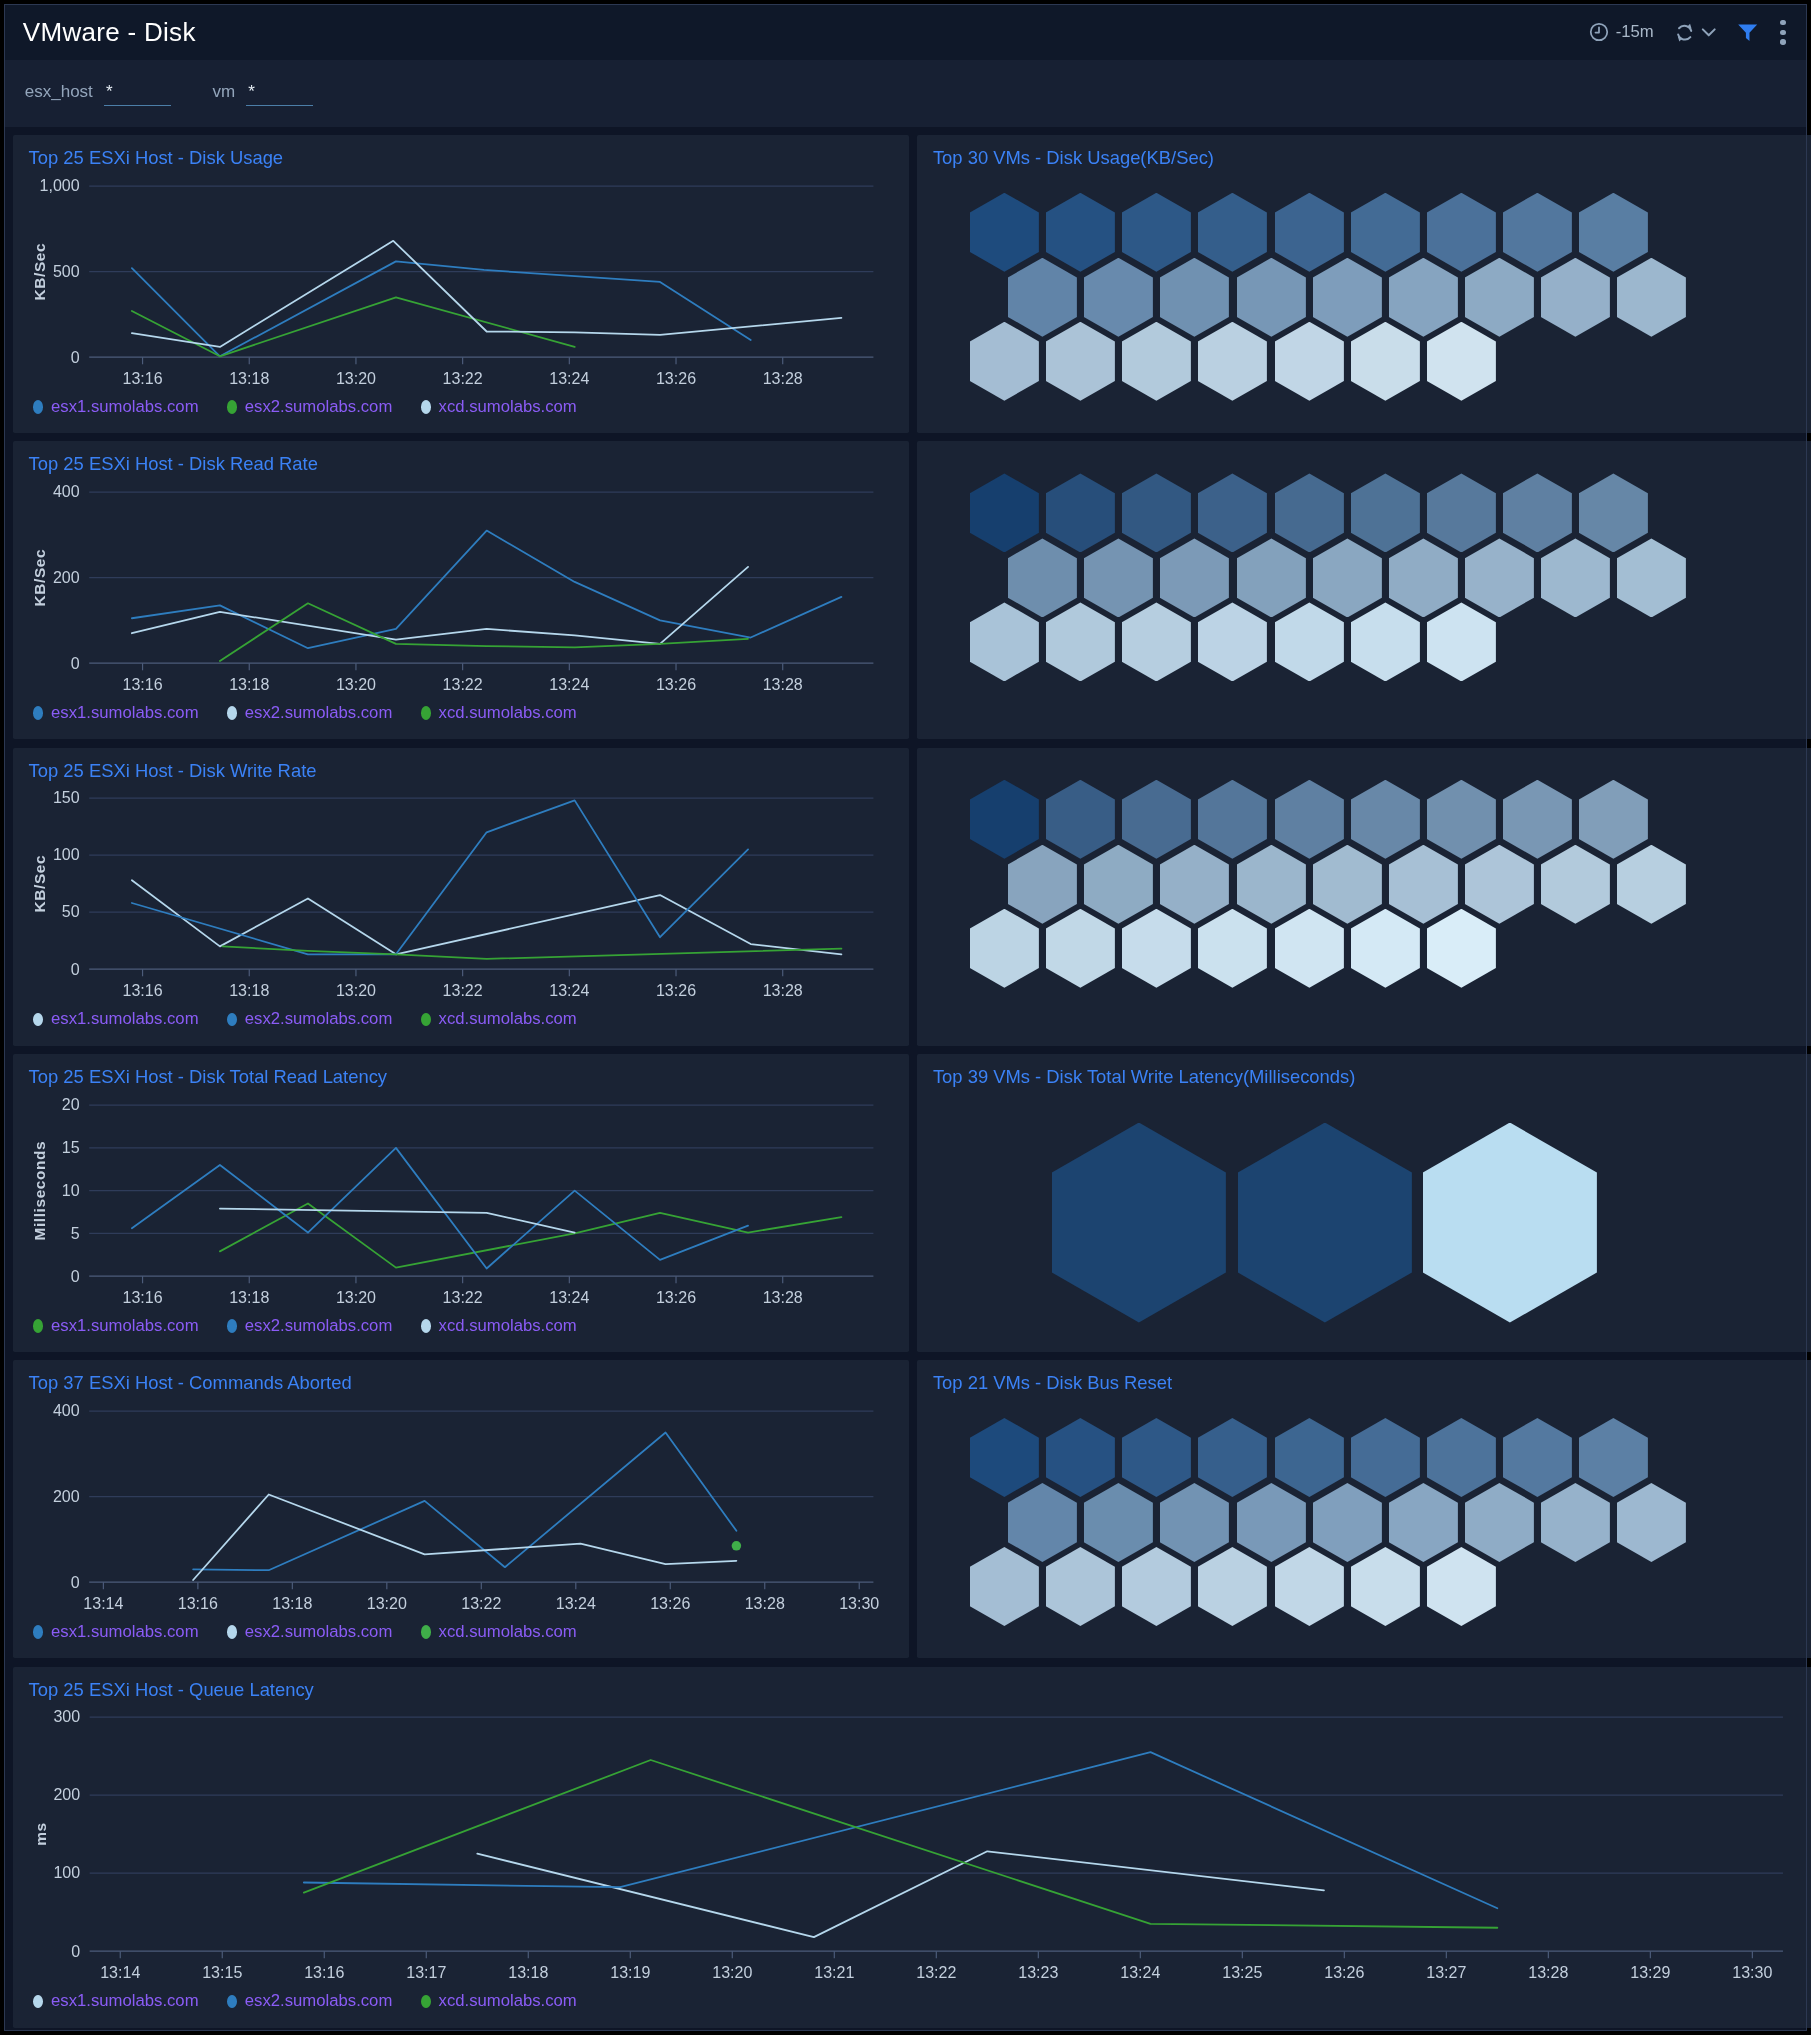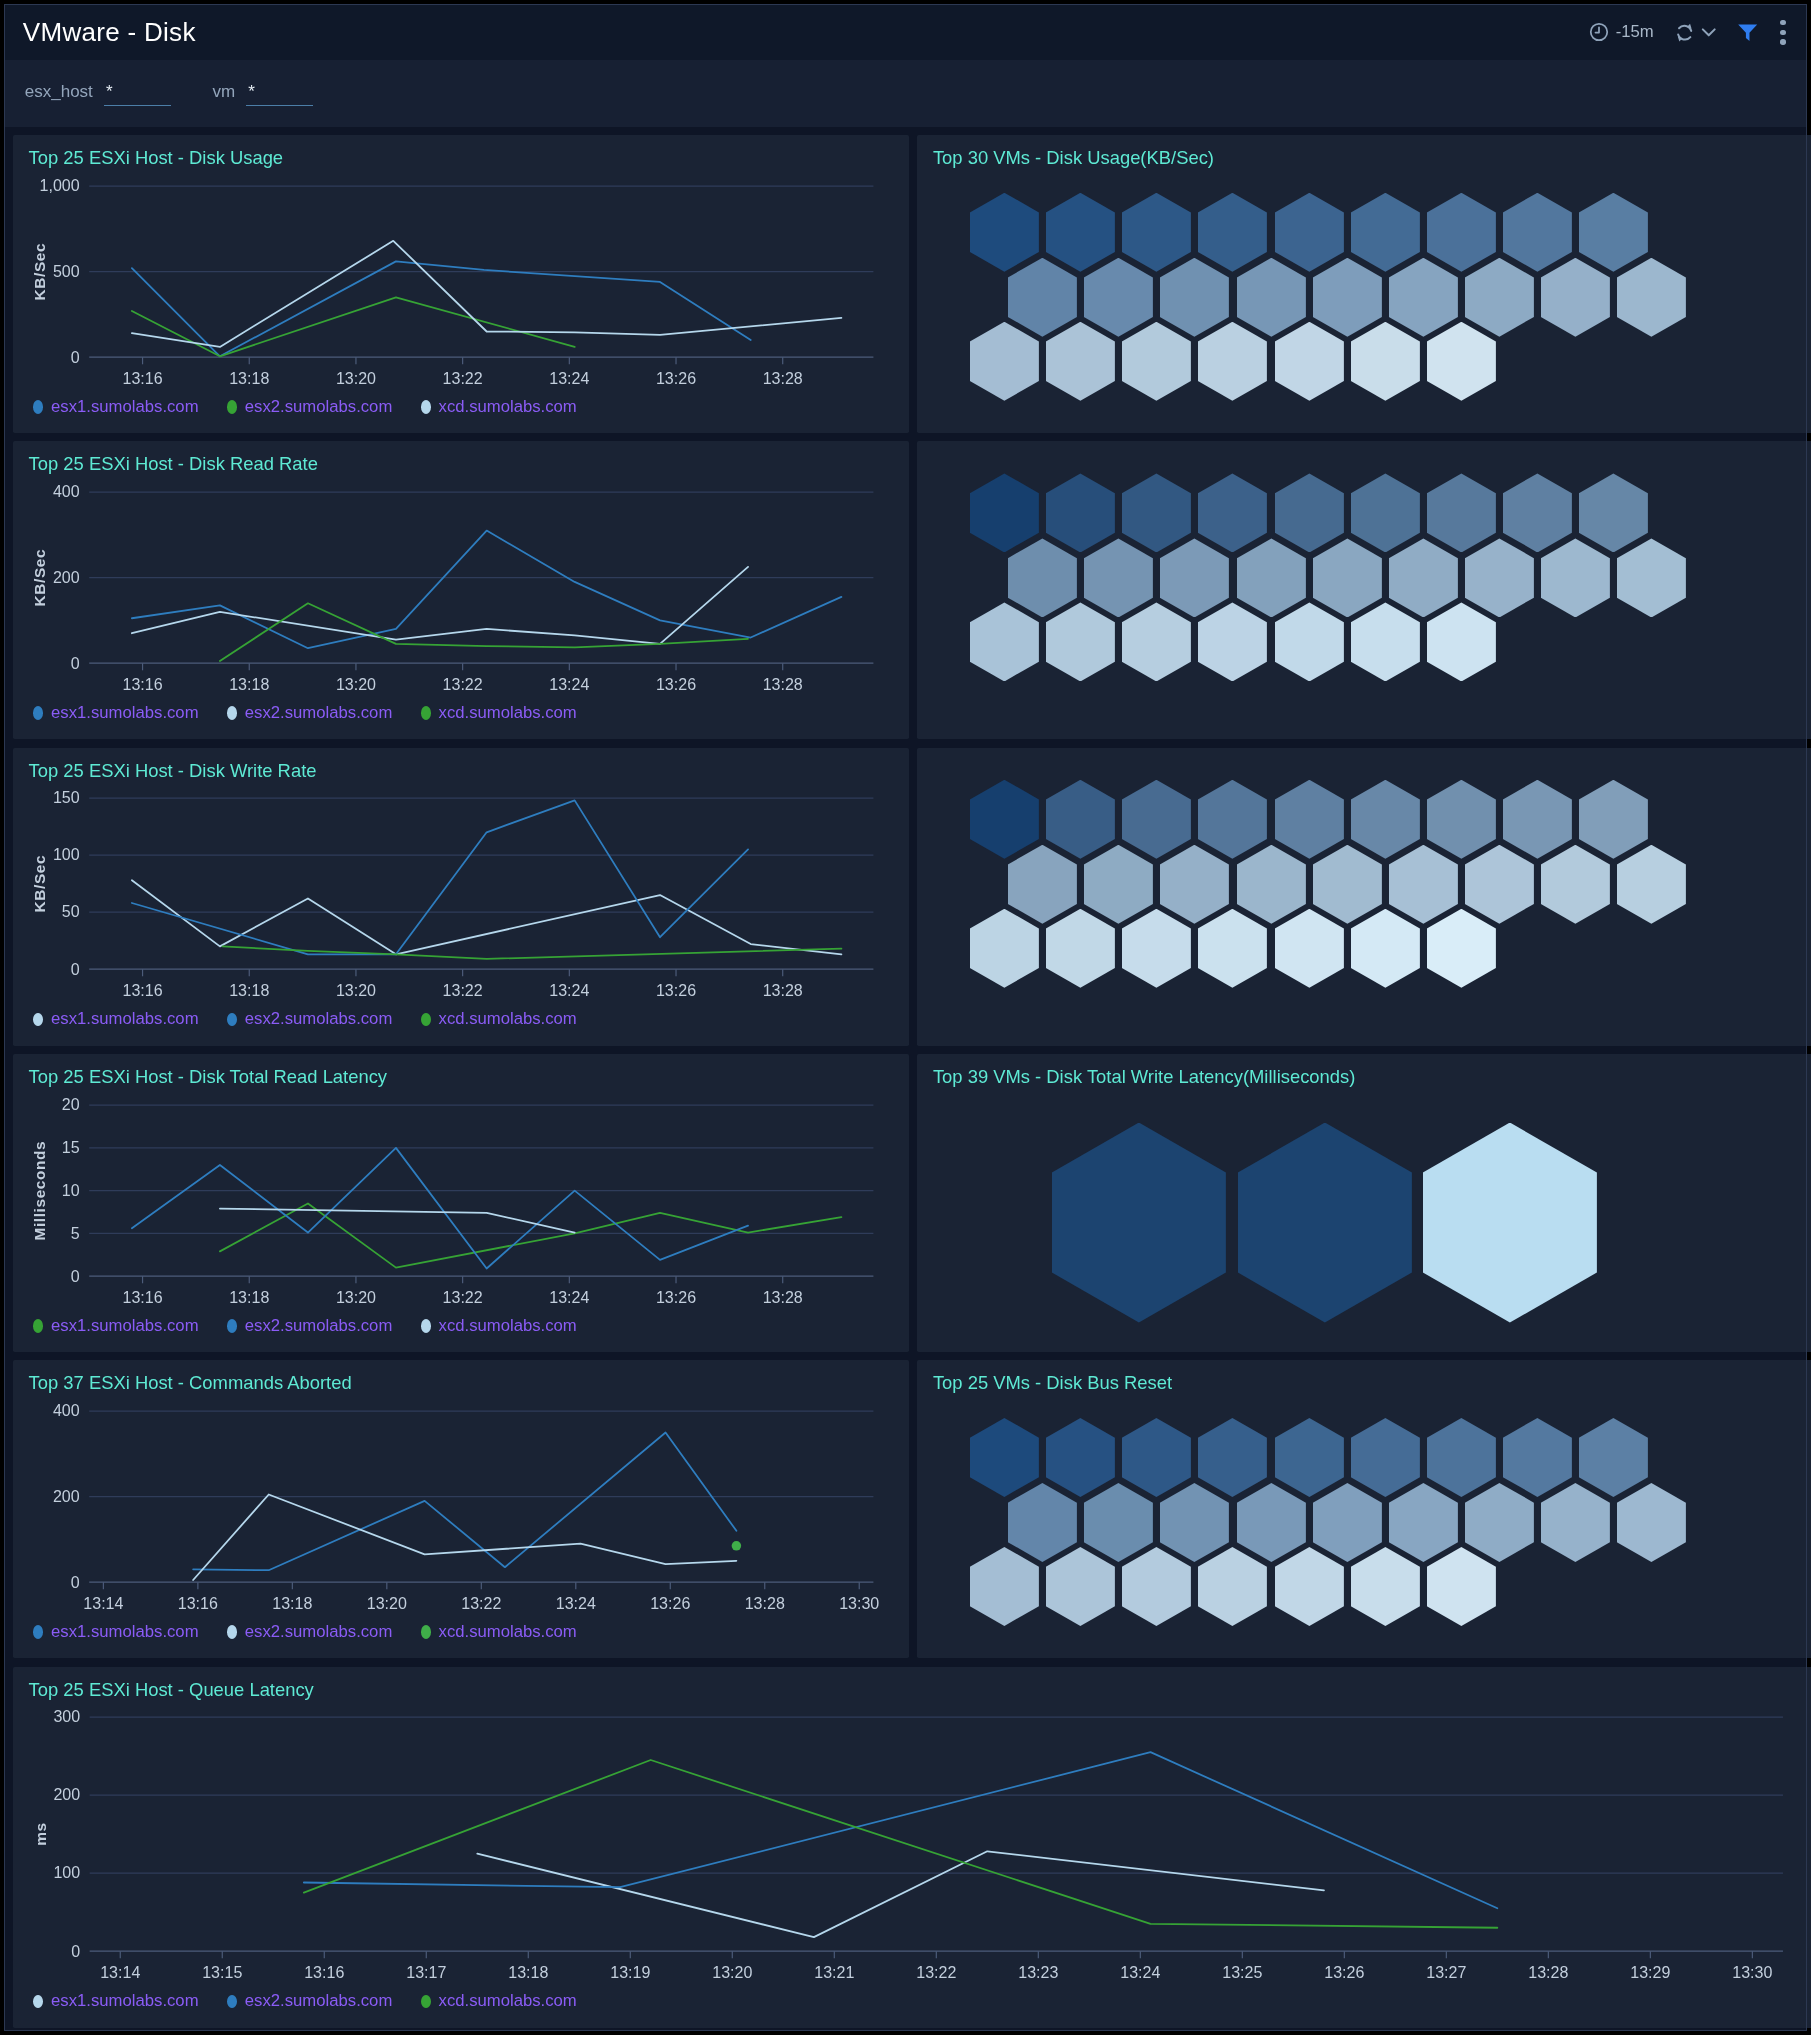--- a/index.html
+++ b/index.html
@@ -19,21 +19,21 @@
   
   #filters { height:67px; background:#172033; display:flex; align-items:center; gap:42px; padding:0 20px; }
   .filter { display:flex; align-items:baseline; gap:10.7px; }
   .filter label { color:#93a5bb; font-size:17px; }
   .filter input { background:transparent; border:none; border-bottom:1.8px solid #4c7ea8; color:#e6edf4; font-size:17px; width:67px; padding:1.2px 2.4px 3.6px 2.4px; outline:none; font-family:"Liberation Sans", sans-serif; }
 
   
   #main { padding:8.3px; display:grid; grid-template-columns:896px 896px; grid-auto-rows:298px; gap:8.3px; }
   .panel { background:#1a2334; border-radius:1.8px; padding:12px 15.5px; overflow:hidden; }
   .panel.wide { grid-column:1 / -1; height:361px; }
-  .panel h3 { color:#5eead4; font-size:18.4px; font-weight:500; margin-bottom:3.6px; }
+  .panel h3 { color:#3b82f6; font-size:18.4px; font-weight:500; margin-bottom:3.6px; }
   .chart-body { position:relative; }
   .legend { display:flex; gap:28.6px; align-items:center; margin-top:1.2px; padding-left:4.8px; }
   .legend-item { display:flex; align-items:center; gap:7.7px; cursor:pointer; }
   .legend-dot { width:10px; height:13.7px; border-radius:50%; }
   .legend-label { color:#8b5cf6; font-size:16.7px; }
   .hexwrap { position:relative; height:238px; }
   .hex { position:absolute; clip-path:polygon(50% 0%,100% 25%,100% 75%,50% 100%,0% 75%,0% 25%); }
   svg text { font-family:"Liberation Sans", sans-serif; }
 </style>
 </head>
@@ -406,21 +406,21 @@
             <span class="legend-dot" style="background: rgb(181, 215, 236);"></span>
             <span class="legend-label">esx2.sumolabs.com</span>
           </div>
           <div class="legend-item">
             <span class="legend-dot" style="background: rgb(63, 174, 73);"></span>
             <span class="legend-label">xcd.sumolabs.com</span>
           </div>
         </div>
       </div>
     <div class="panel">
-      <h3>Top 25 VMs - Disk Bus Reset</h3>
+      <h3>Top 21 VMs - Disk Bus Reset</h3>
       <div class="chart-body hexwrap">
           <div class="hex" style="left: 37px; top: 20px; width: 69px; height: 79px; background: rgb(29, 74, 124);"></div>
           <div class="hex" style="left: 113px; top: 20px; width: 69px; height: 79px; background: rgb(38, 81, 130);"></div>
           <div class="hex" style="left: 189px; top: 20px; width: 69px; height: 79px; background: rgb(46, 88, 135);"></div>
           <div class="hex" style="left: 265px; top: 20px; width: 69px; height: 79px; background: rgb(54, 95, 140);"></div>
           <div class="hex" style="left: 342px; top: 20px; width: 69px; height: 79px; background: rgb(61, 102, 145);"></div>
           <div class="hex" style="left: 418px; top: 20px; width: 69px; height: 79px; background: rgb(69, 108, 150);"></div>
           <div class="hex" style="left: 494px; top: 20px; width: 69px; height: 79px; background: rgb(77, 115, 155);"></div>
           <div class="hex" style="left: 570px; top: 20px; width: 69px; height: 79px; background: rgb(84, 121, 160);"></div>
           <div class="hex" style="left: 646px; top: 20px; width: 69px; height: 79px; background: rgb(92, 128, 165);"></div>

